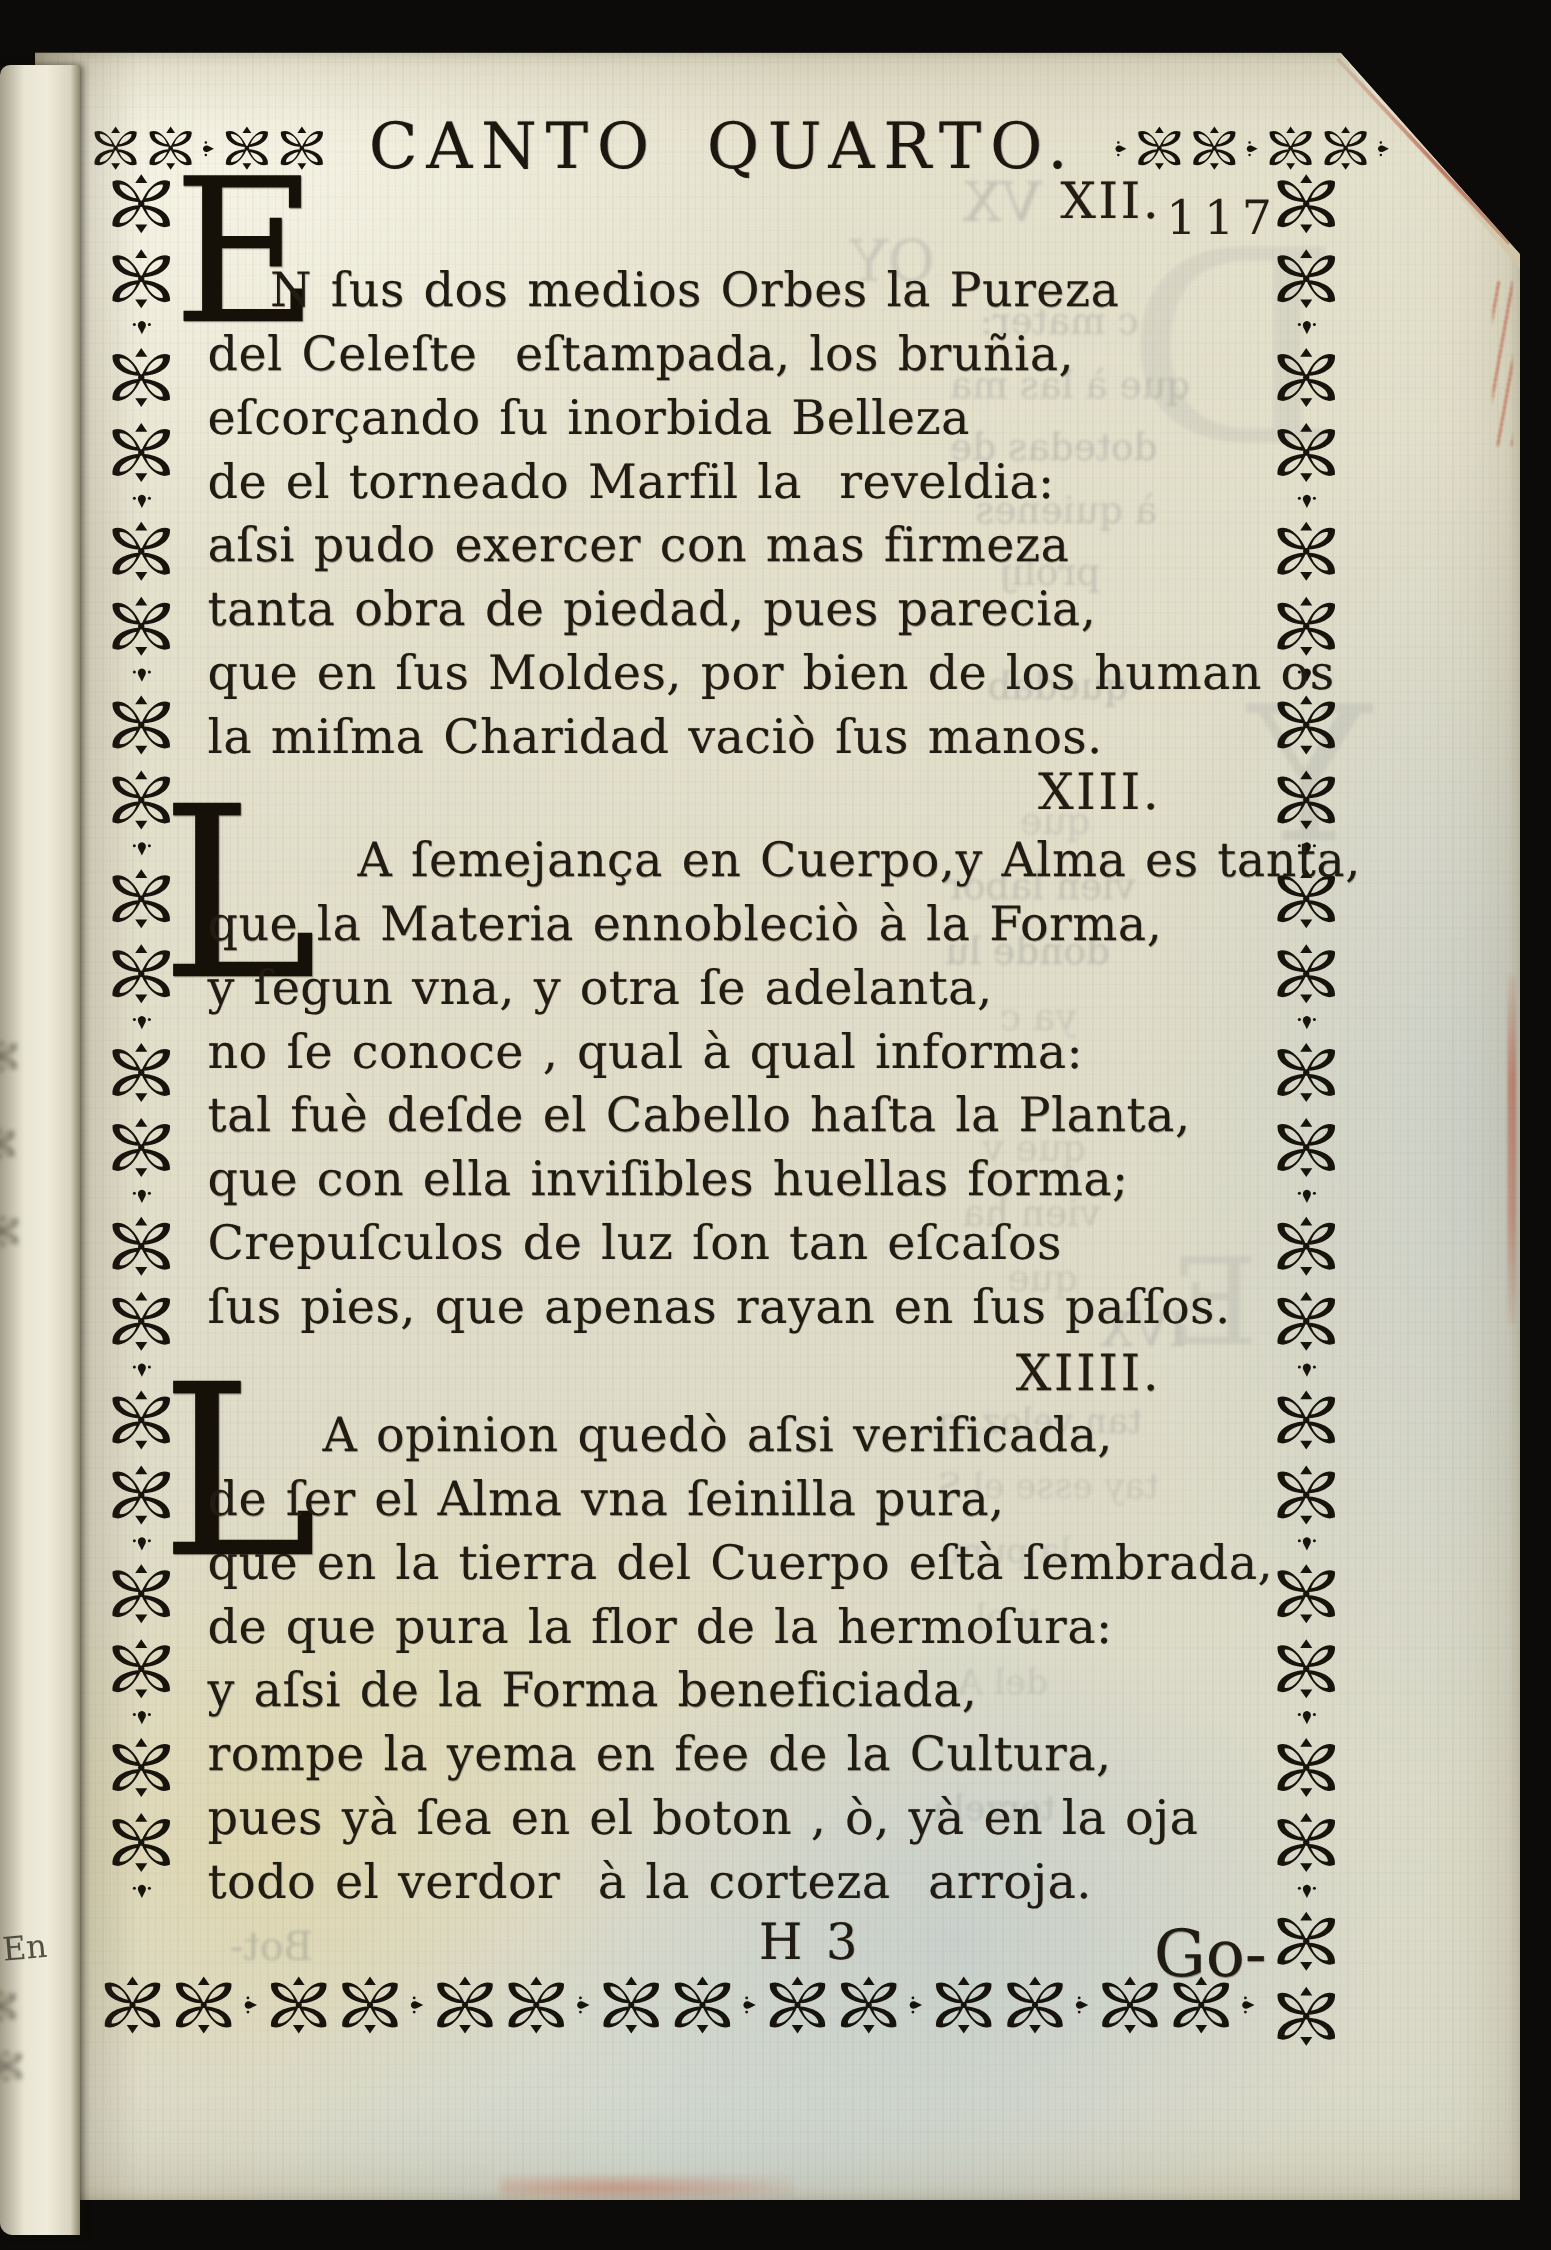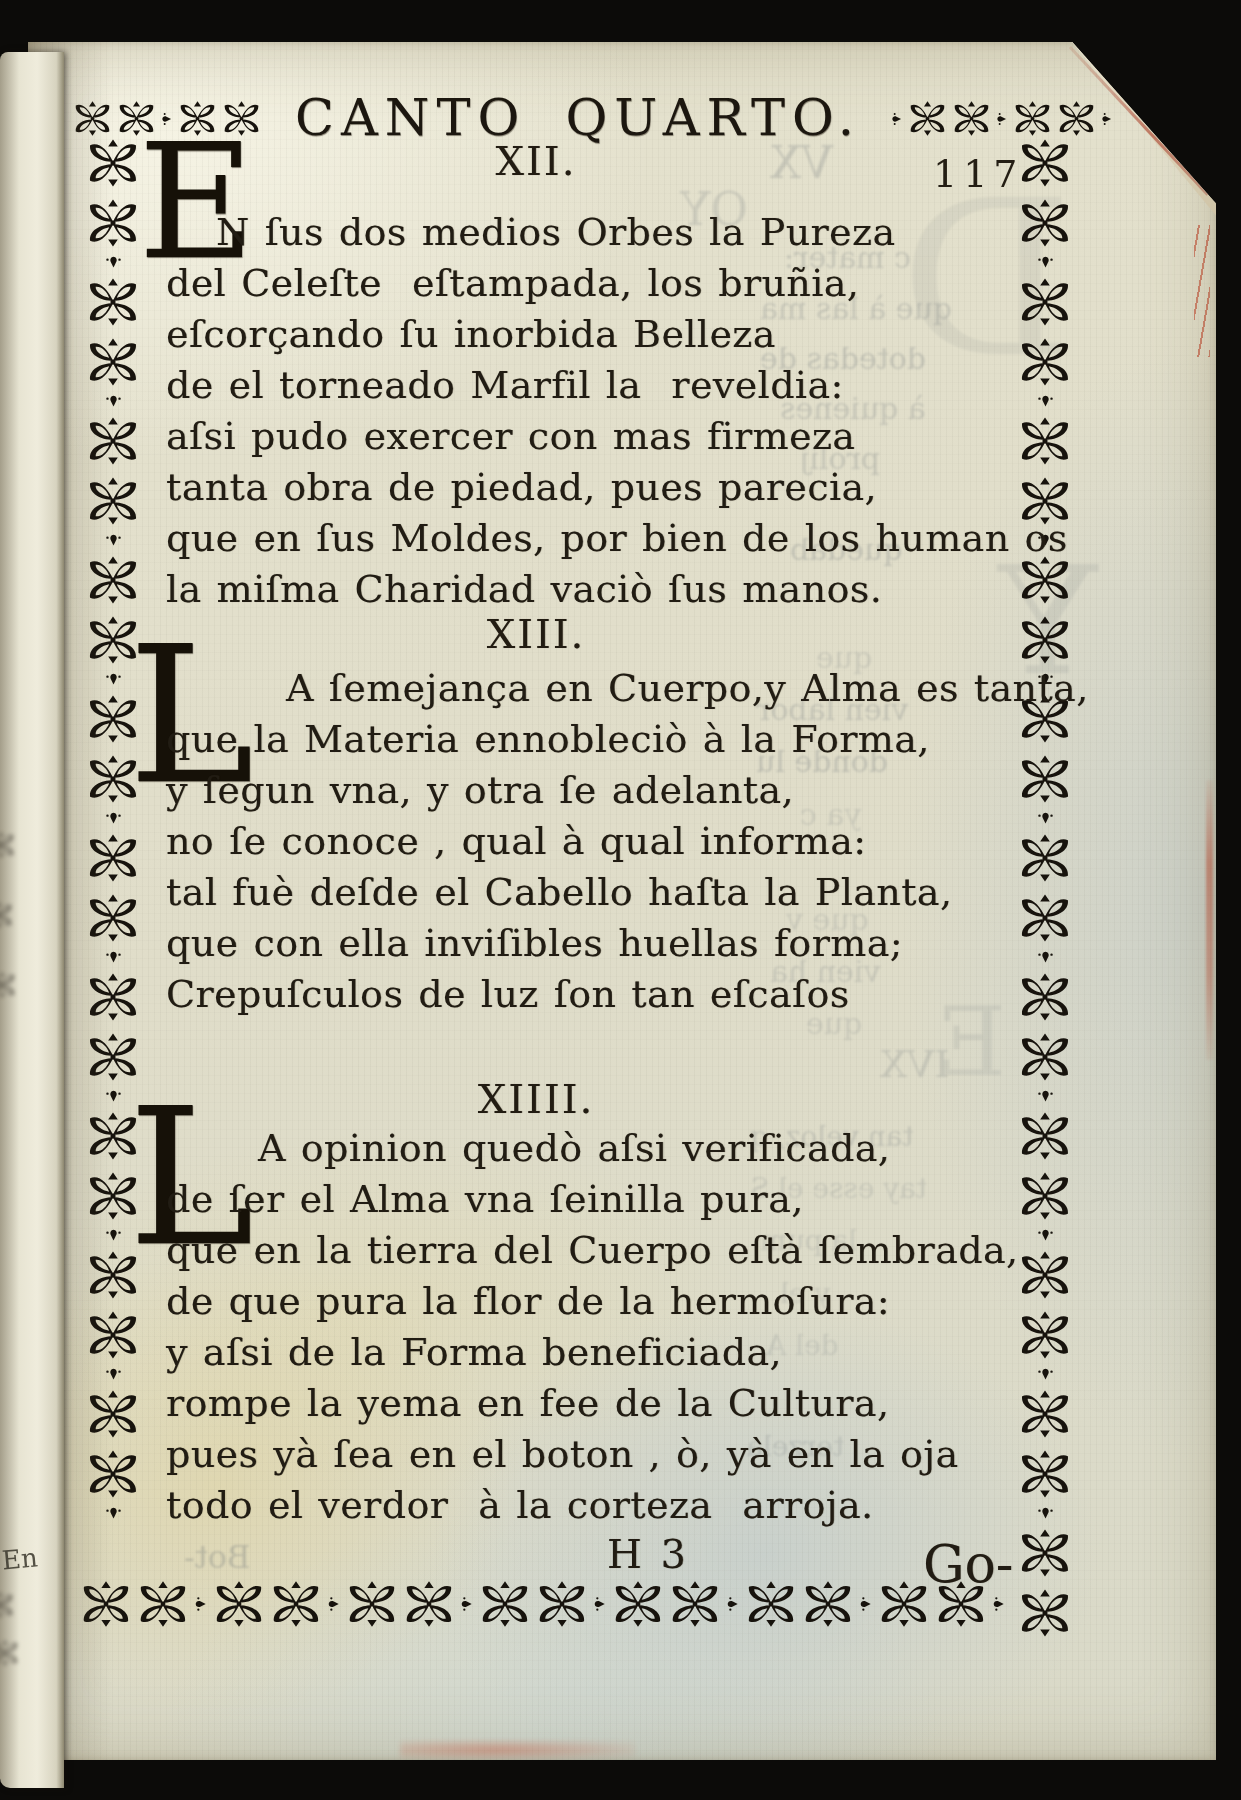--- a/index.html
+++ b/index.html
@@ -63,21 +63,21 @@
   .border-h .tri{width:16px;height:14px;transform:rotate(-90deg);}
   .cluster .fl{width:41px;height:41px;}
   .cluster .tri{width:14px;height:12px;transform:rotate(-90deg);}
   .border-v .fl:nth-child(even){transform:scaleX(-1);}
   
   .ink{color:#211c13;text-shadow:.4px .4px .7px rgba(40,33,18,.45);}
   .title{position:absolute;left:160px;top:46px;width:780px;text-align:center;
     font-size:51px;letter-spacing:7px;word-spacing:16px;color:#1c1710;
     text-shadow:.5px .5px .8px rgba(35,28,15,.5);}
   .page-number{position:absolute;left:905px;top:110px;font-size:38px;letter-spacing:6px;color:#241e14;}
-  .stanza-no{position:absolute;left:128px;width:760px;text-align:center;
+  .stanza-no{position:absolute;left:141px;width:760px;text-align:right;
     font-size:40px;letter-spacing:2px;color:#221c12;text-shadow:.4px .4px .7px rgba(40,33,18,.45);}
   .stanza{position:absolute;left:138px;padding-top:8px;}
   .line{font-size:38px;line-height:51px;height:51px;white-space:pre;letter-spacing:.4px;word-spacing:2.5px;}
   .dropcap{position:absolute;line-height:1;color:#161108;
     text-shadow:.6px .6px 1px rgba(30,24,12,.55);}
   .footer-sig{position:absolute;left:579px;top:1489px;font-size:40px;letter-spacing:3px;}
   .catchword{position:absolute;left:895px;top:1492px;font-size:52px;}
   
   #ghosts{position:absolute;inset:0;pointer-events:none;}
   .ghost{position:absolute;color:#555e68;transform:scaleX(-1);
@@ -467,20 +467,21 @@
     <div class="stanza-no" style="top:569px;">XIII.</div>
     <div class="dropcap" style="left:100px;top:579px;font-size:190px;">L</div>
     <div class="stanza ink" style="top:613px;">
       <div class="line" style="margin-left:120px;">A ſemejança en Cuerpo,y Alma es tanta,</div>
       <div class="line">que la Materia ennobleciò à la Forma,</div>
       <div class="line">y ſegun vna, y otra ſe adelanta,</div>
       <div class="line">no ſe conoce , qual à qual informa:</div>
       <div class="line">tal fuè deſde el Cabello haſta la Planta,</div>
       <div class="line">que con ella inviſibles huellas forma;</div>
       <div class="line">Crepuſculos de luz ſon tan eſcaſos</div>
+      <div class="line">ſus pies, que apenas rayan en ſus paſſos.</div>
     </div>
 
     <div class="stanza-no" style="top:1034px;">XIIII.</div>
     <div class="dropcap" style="left:100px;top:1041px;font-size:190px;">L</div>
     <div class="stanza ink" style="top:1073px;">
       <div class="line" style="margin-left:92px;">A opinion quedò aſsi verificada,</div>
       <div class="line">de ſer el Alma vna ſeinilla pura,</div>
       <div class="line">que en la tierra del Cuerpo eſtà ſembrada,</div>
       <div class="line">de que pura la flor de la hermoſura:</div>
       <div class="line">y aſsi de la Forma beneficiada,</div>

